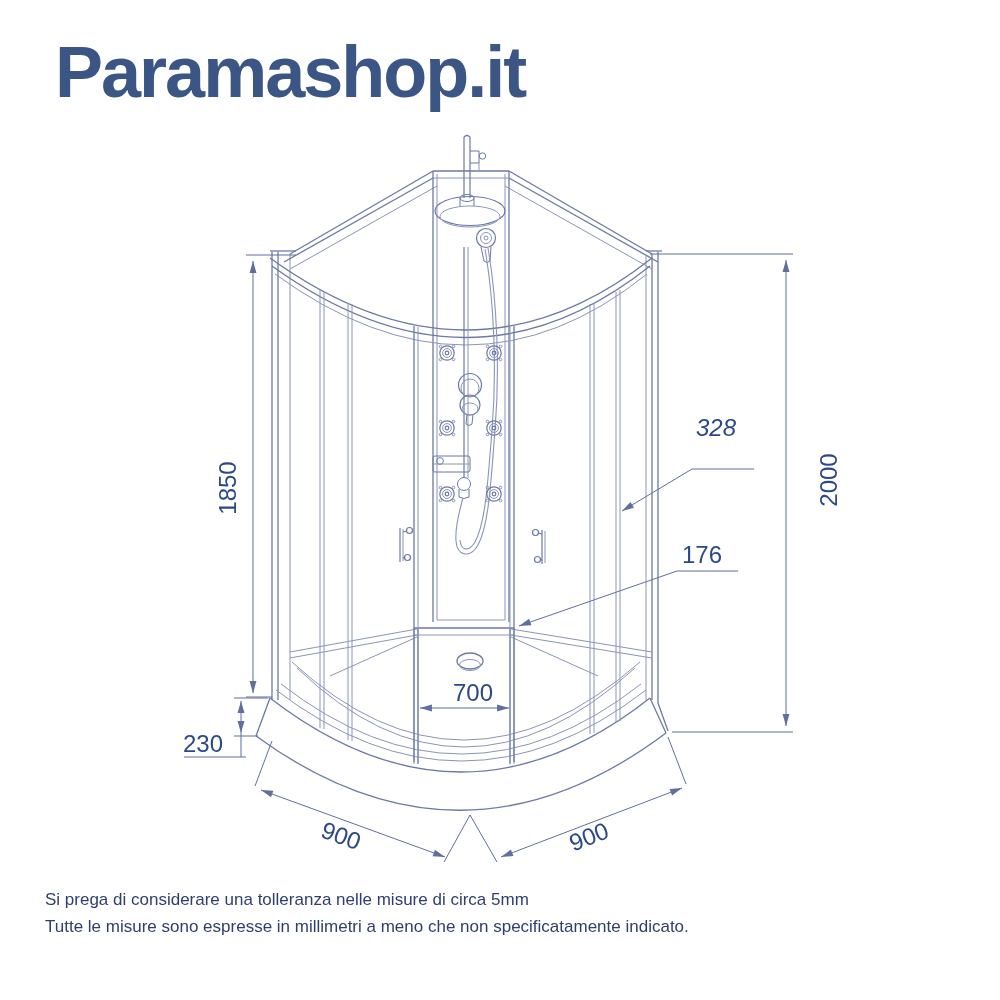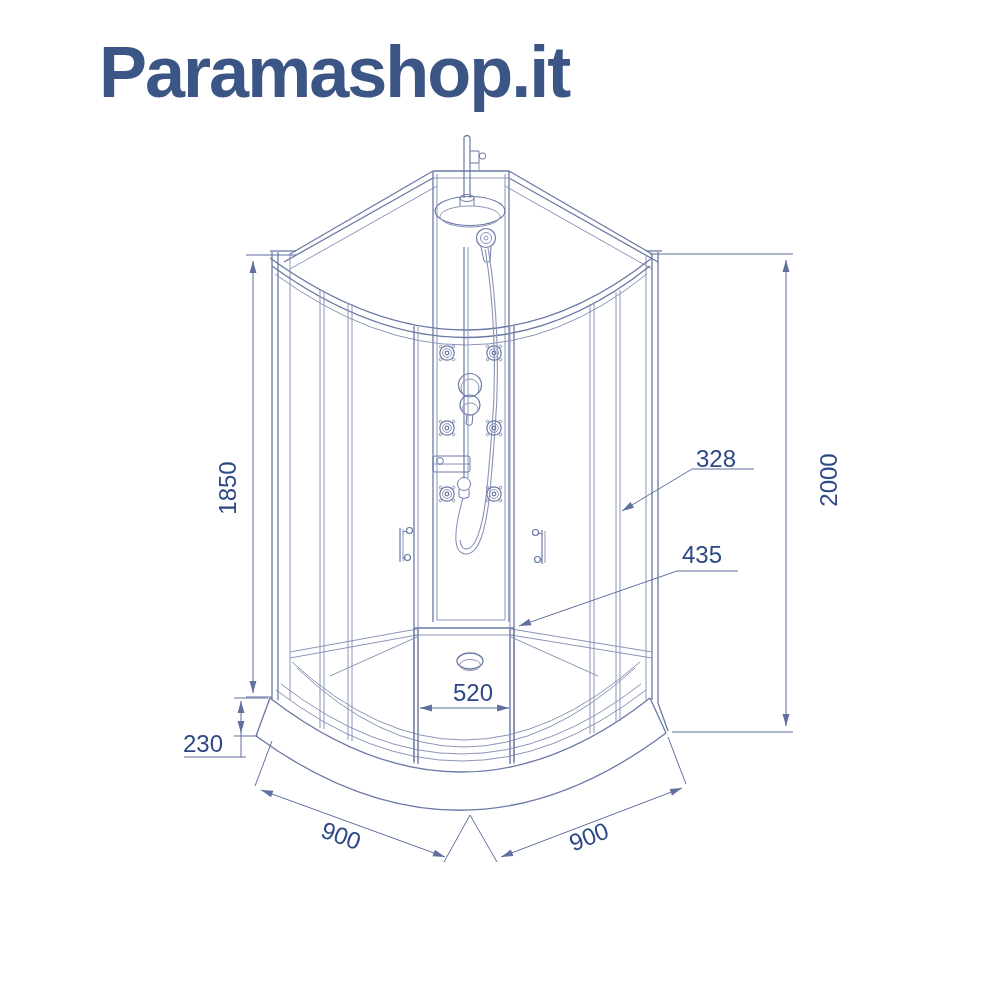--- a/index.html
+++ b/index.html
@@ -1,19 +1,19 @@
 <!DOCTYPE html>
 <html><head>
 <meta charset="utf-8">
 <style>
   html,body{margin:0;padding:0;background:#ffffff;}
   .page{position:relative;width:1000px;height:1000px;background:#ffffff;overflow:hidden;
         font-family:"Liberation Sans", sans-serif;}
   .logo{position:absolute;left:55px;top:36px;font-size:72px;font-weight:700;
-        letter-spacing:-2px;color:#3b5585;line-height:1;margin-left:44px;}
+        letter-spacing:-2px;color:#3b5585;line-height:1;}
   .drawing{position:absolute;left:0;top:0;width:1000px;height:1000px;}
   .drawing svg{position:absolute;left:0;top:0;}
   .dim-label{position:absolute;font-size:24px;font-weight:500;color:#2c4886;
              transform:translate(-50%,-50%);white-space:nowrap;}
   .dim-label.rot-l{transform:translate(-50%,-50%) rotate(-90deg);}
   .dim-label.rot-dl{transform:translate(-50%,-50%) rotate(20deg);}
   .dim-label.rot-dr{transform:translate(-50%,-50%) rotate(-21deg);}
   .footer{position:absolute;left:45px;top:887px;font-size:17px;line-height:26.5px;
           color:#2f3e6d;}
 </style>
@@ -240,23 +240,25 @@
           <path d="M470,815 L497,862"></path>
           <path d="M668,737 L686,784"></path>
           <line x1="501" y1="857" x2="682" y2="788" marker-start="url(#arr)" marker-end="url(#arr)"></line>
         </g>
       </g>
     </svg>
 
     <div class="dim-label rot-l" style="left:228px;top:488px;">1850</div>
     <div class="dim-label" style="left:203px;top:744px;">230</div>
     <div class="dim-label rot-l" style="left:829px;top:480px;">2000</div>
-    <div class="dim-label" style="left:716px;top:459px;">328</div>
-    <div class="dim-label" style="left:702px;top:555px;">435</div>
-    <div class="dim-label" style="left:473px;top:693px;">520</div>
+    <div class="dim-label" style="left:716px;top:428px;font-style:italic;">328</div>
+    <div class="dim-label" style="left:702px;top:555px;">176</div>
+    <div class="dim-label" style="left:473px;top:693px;">700</div>
     <div class="dim-label rot-dl" style="left:341px;top:836px;">900</div>
     <div class="dim-label rot-dr" style="left:589px;top:837px;">900</div>
   </div>
 
   <div class="footer">
+    <div>Si prega di considerare una tolleranza nelle misure di circa 5mm</div>
+    <div>Tutte le misure sono espresse in millimetri a meno che non specificatamente indicato.</div>
   </div>
 
 </div>
 
 </body></html>

